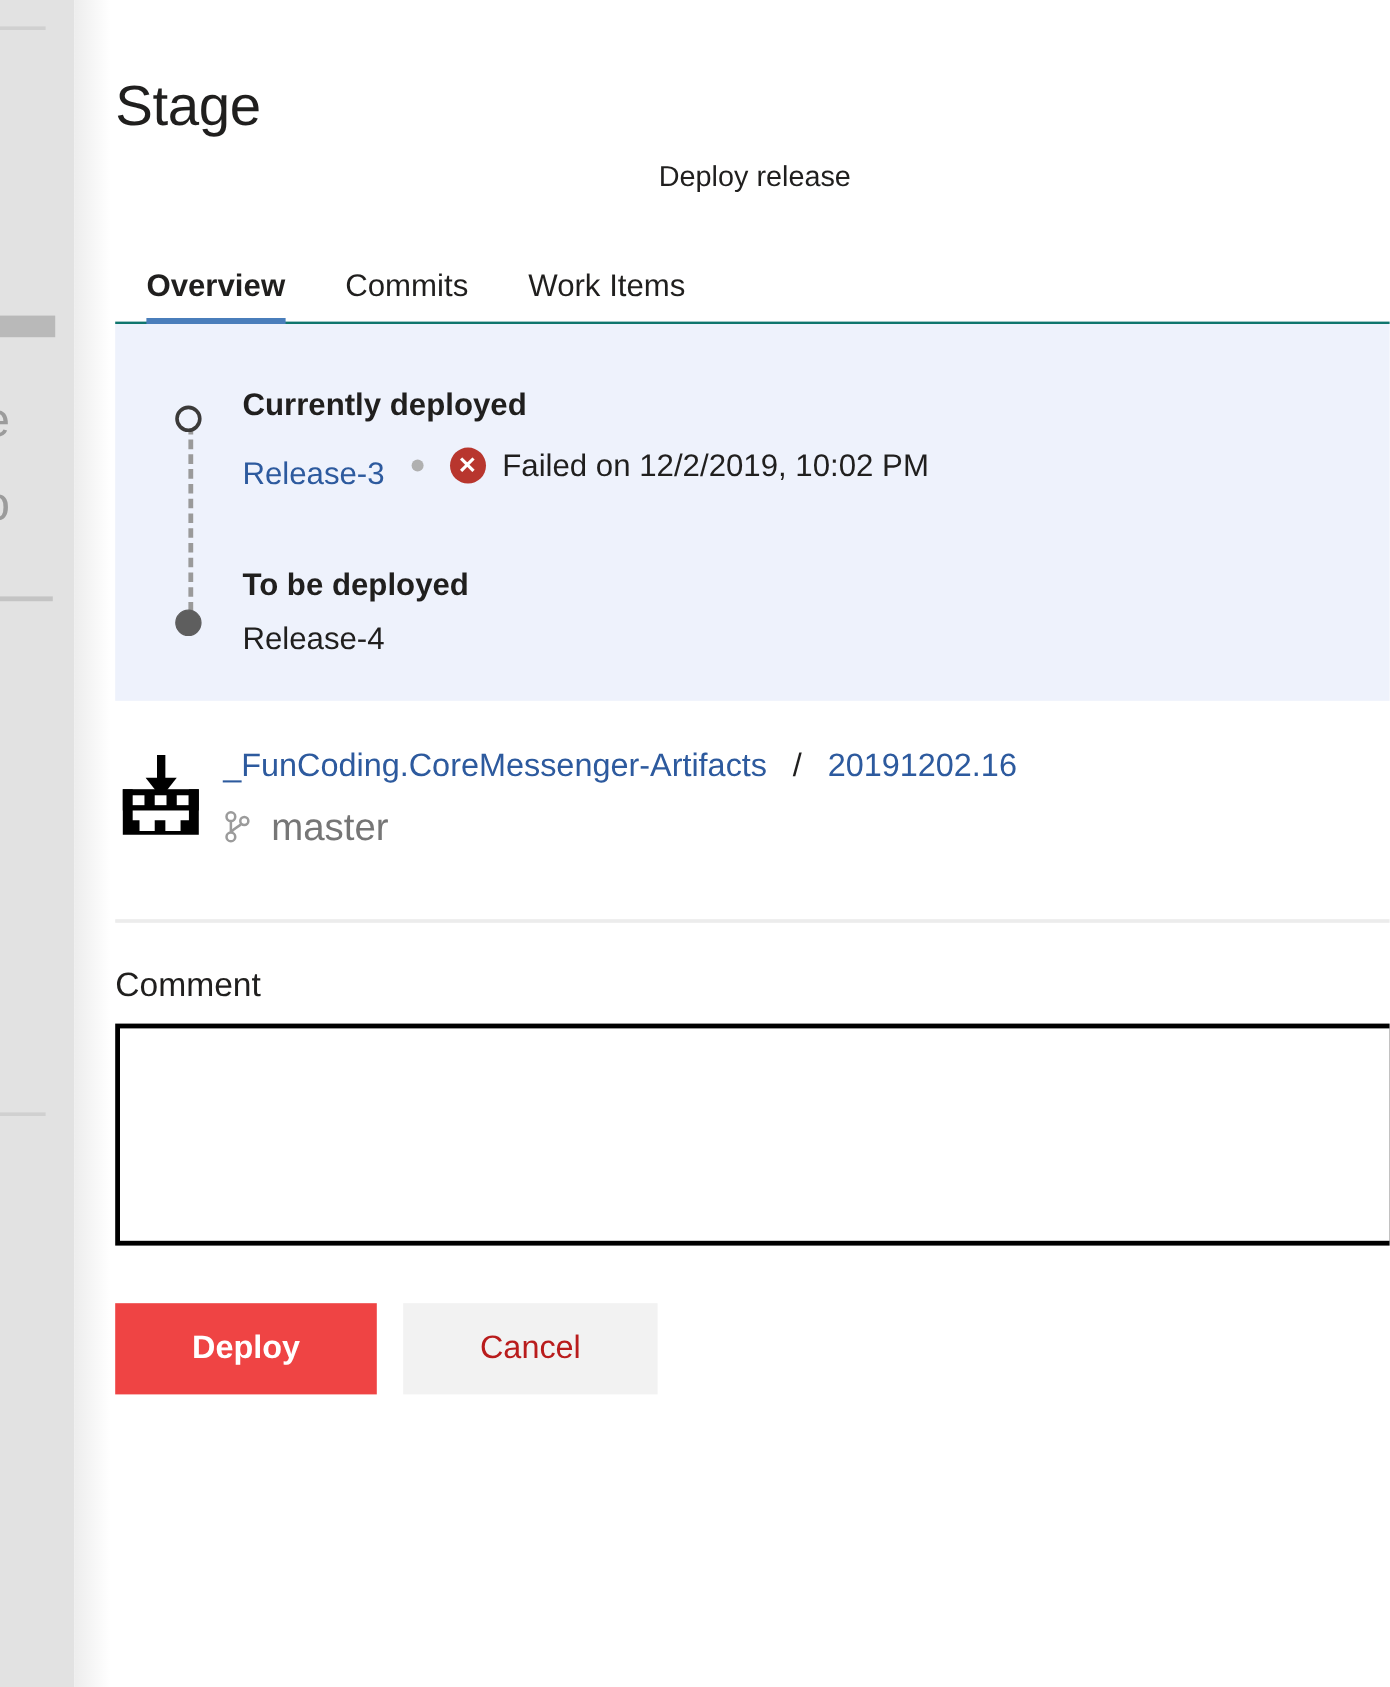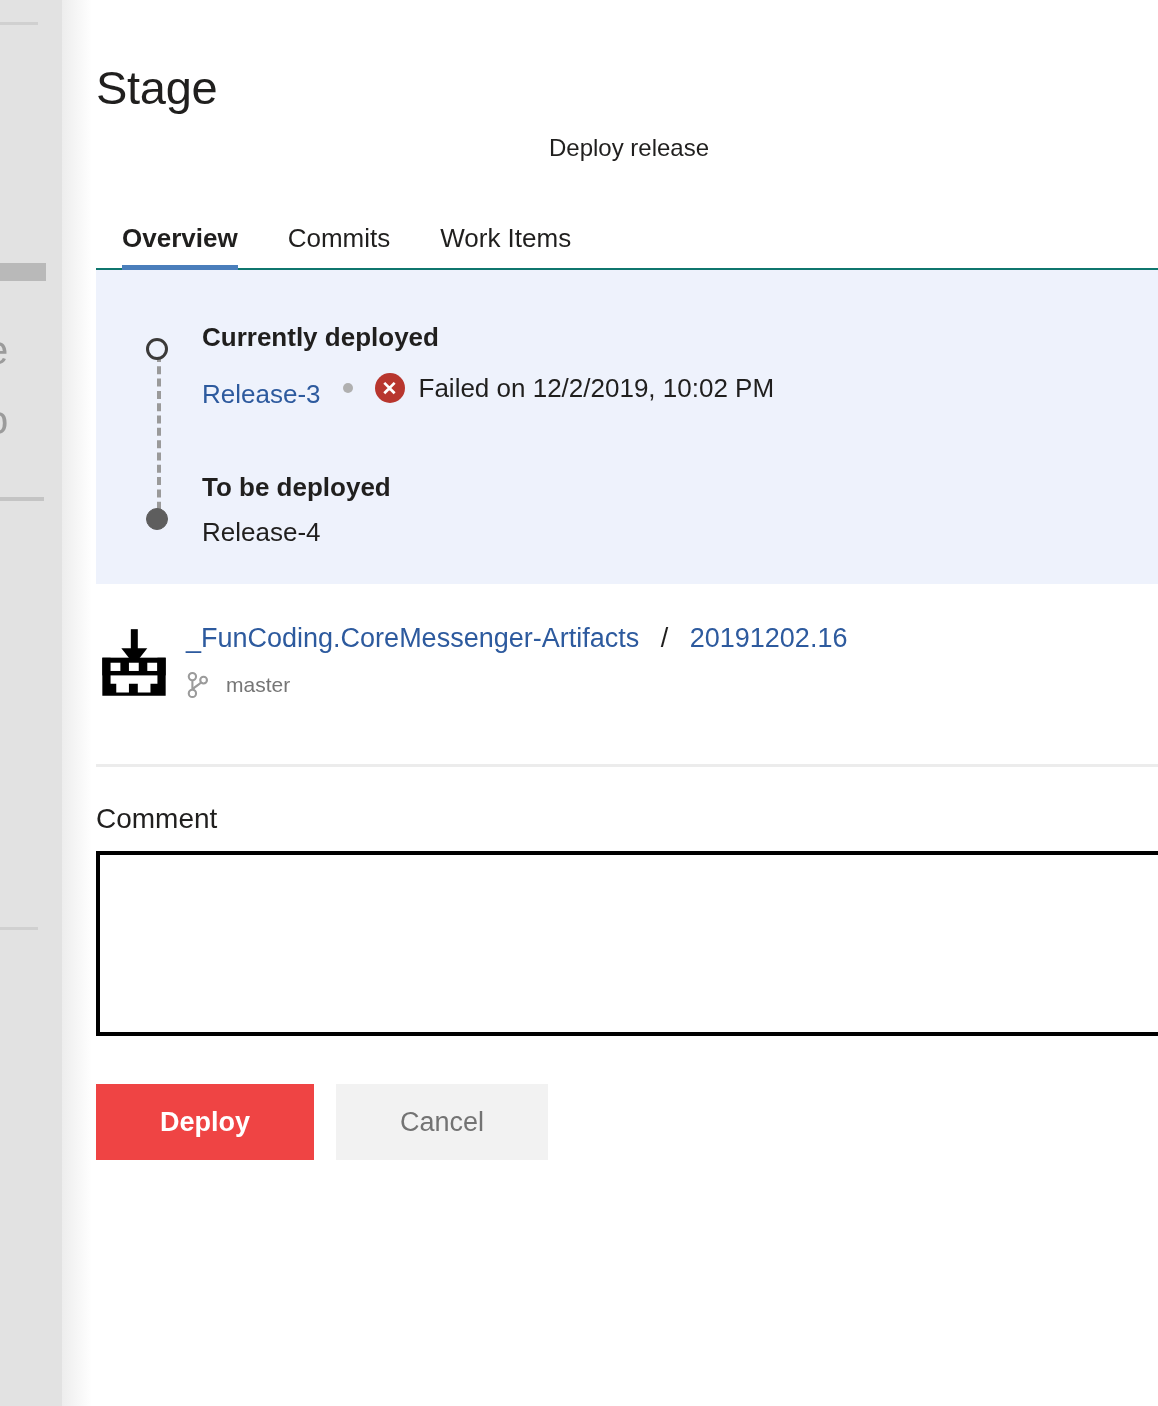--- a/index.html
+++ b/index.html
@@ -219,21 +219,21 @@
     cursor: pointer;
   }
   .slash {
     color: #201f1e;
     margin: 0 14px;
   }
   .artifact-line2 {
     margin-top: 16px;
     display: flex;
     align-items: center;
-    font-size: 21px;
+    font-size: 32px;
     color: #767676;
   }
   .branch-icon {
     margin-right: 16px;
     flex: none;
     display: inline-flex;
   }
 
   .divider {
     height: 3px;
@@ -277,21 +277,21 @@
     box-sizing: border-box;
   }
   .btn-primary {
     background: #ef4444;
     color: #ffffff;
     font-weight: bold;
     width: 218px;
   }
   .btn-secondary {
     background: #f2f2f2;
-    color: #737373;
+    color: #b91c1c;
     width: 212px;
     margin-left: 22px;
   }
 </style>
 </head>
 <body>
 
 <div id="bg-page">
   <div class="bg-strip" style="left:0; top:22px; width:38px; height:3px;"></div>
   <div class="bg-strip" style="left:0; top:263px; width:46px; height:18px; background:#b9b9b9;"></div>

